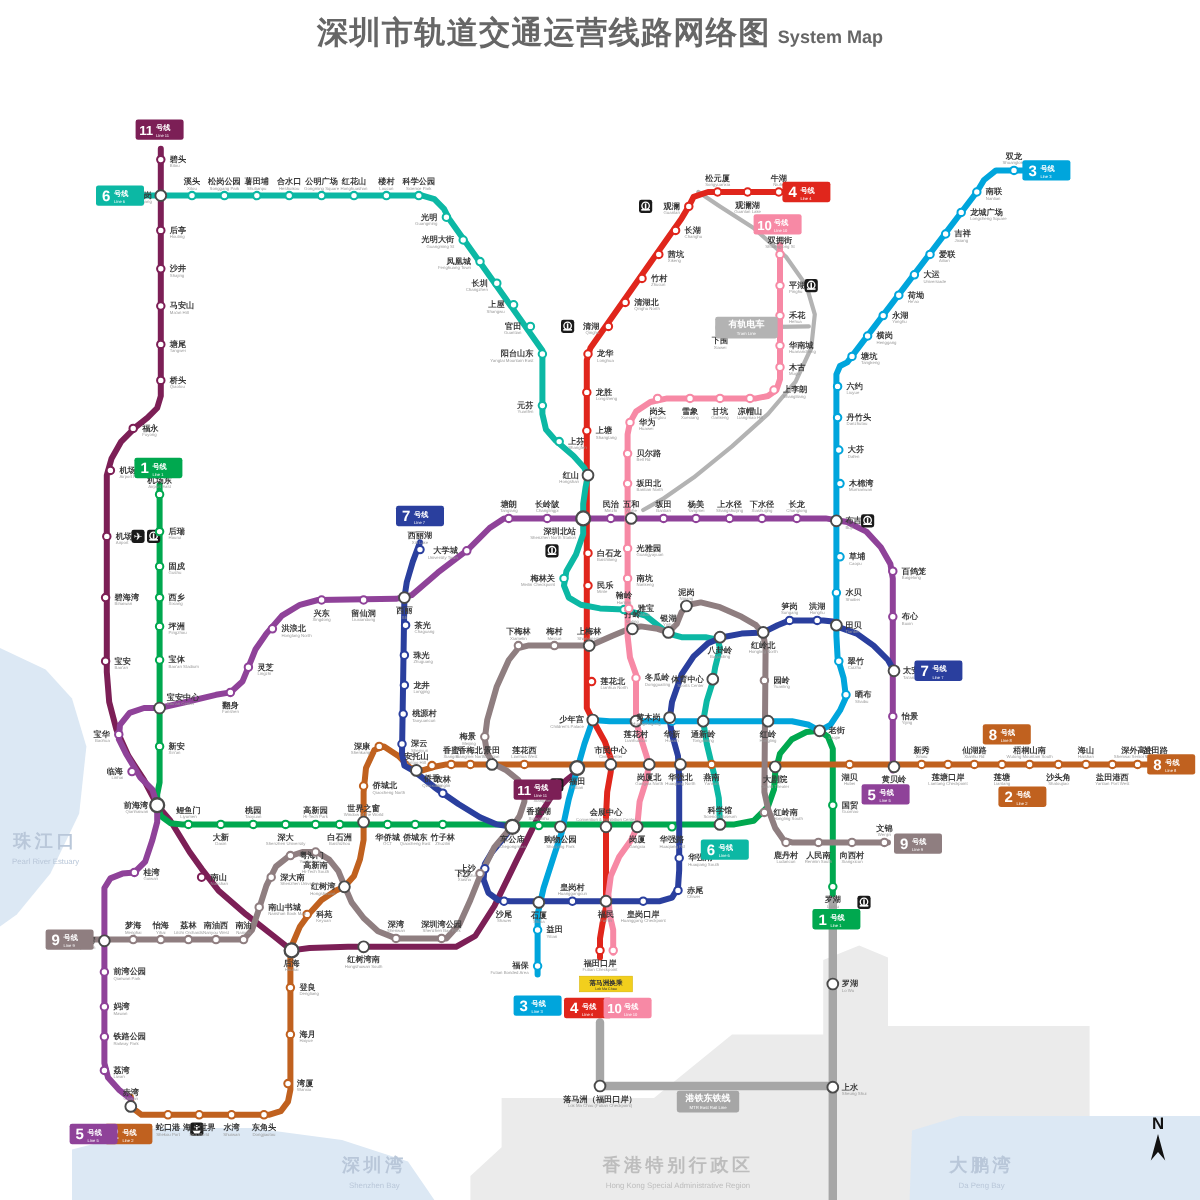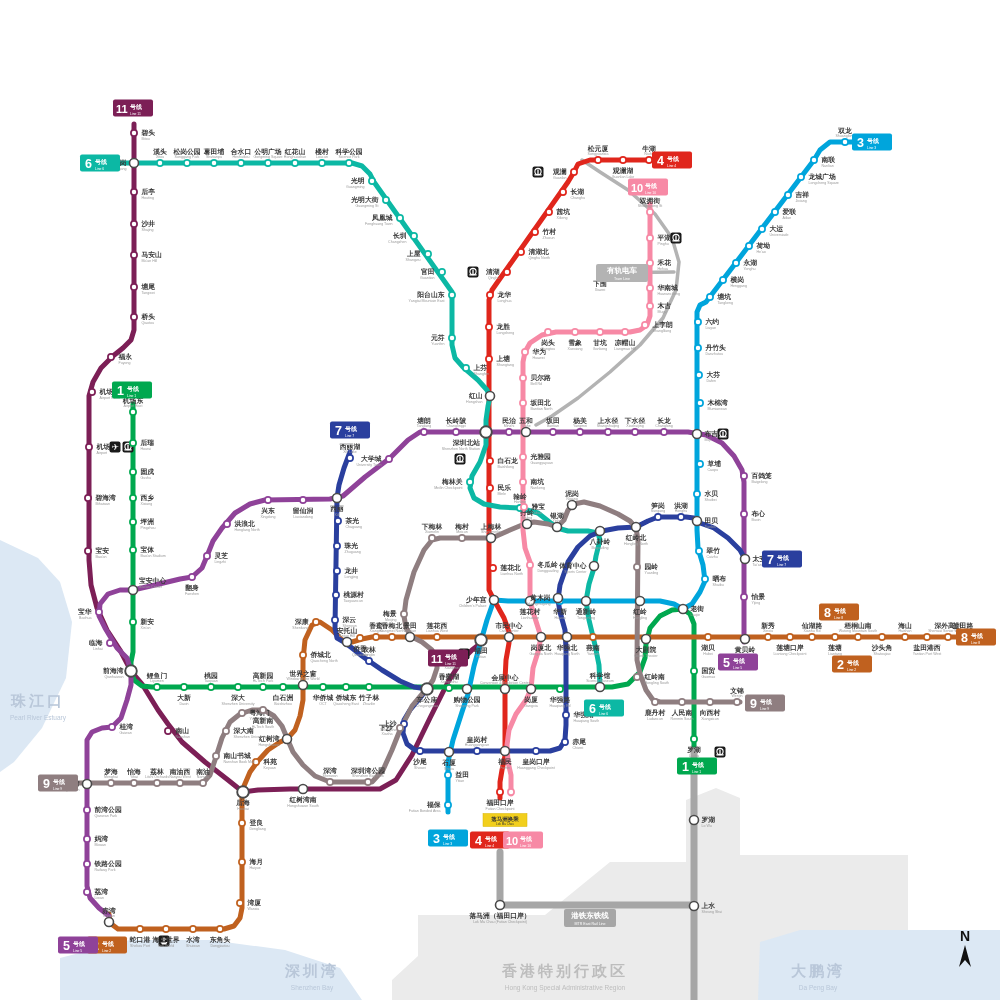--- a/index.html
+++ b/index.html
@@ -7,20 +7,23 @@
   #stage{position:relative;width:1000px;height:1000px;}
   #map-svg{position:absolute;left:0;top:0;}
   #header{position:absolute;left:0;top:10px;width:100%;text-align:center;z-index:5;}
   #header .zh{font-size:26px;font-weight:bold;color:#666;letter-spacing:1px;}
   #header .en{font-size:15px;font-weight:bold;color:#666;margin-left:6px;}
 </style>
 </head>
 <body>
 
 <div id="stage">
+  <div id="header">
+    <span class="zh">深圳市轨道交通运营线路网络图</span><span class="en">System Map</span>
+  </div>
   <svg id="map-svg" width="1000" height="1000" viewBox="0 0 1000 1000">
       <path d="M0,540L38,558L60,582L72,622L66,678L42,728L14,762L0,772Z" fill="#dce8f4"></path>
       <path d="M60,958L130,940L210,940L285,950L340,968L362,1000L60,1000Z" fill="#dce8f4"></path>
       <path d="M392,1000L392,980L418,956L418,915L545,915L610,862L686,862L686,800L716,788L740,798L740,855L908,855L908,932L1000,932L1000,1000Z" fill="#ebebeb"></path>
       <path d="M758,1000L760,942L800,930L1000,930L1000,1000Z" fill="#dce8f4"></path>
       <g>
         <text x="38" y="706" text-anchor="middle" font-size="15" letter-spacing="3" fill="#b9c7d9" font-weight="bold">珠江口</text>
         <text x="38" y="720" text-anchor="middle" font-size="6.5" fill="#b9c7d9">Pearl River Estuary</text>
       </g>
       <g>

